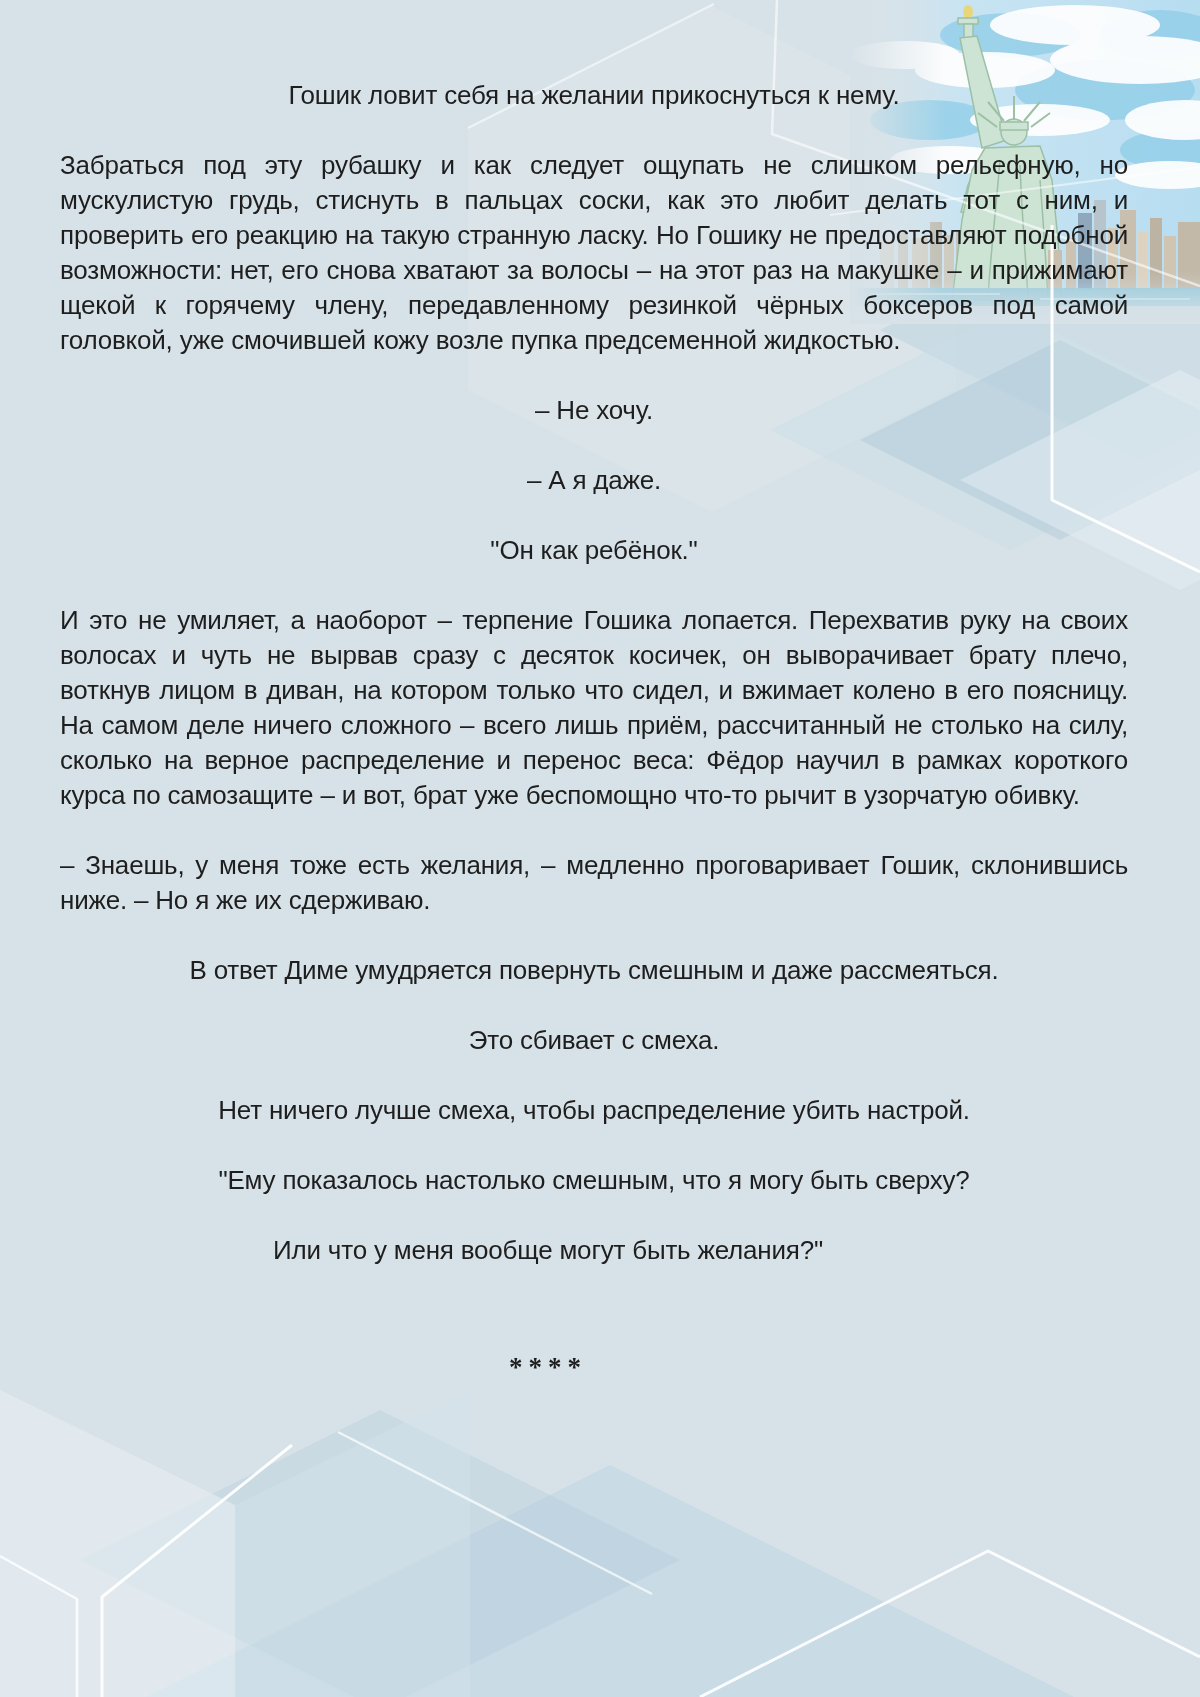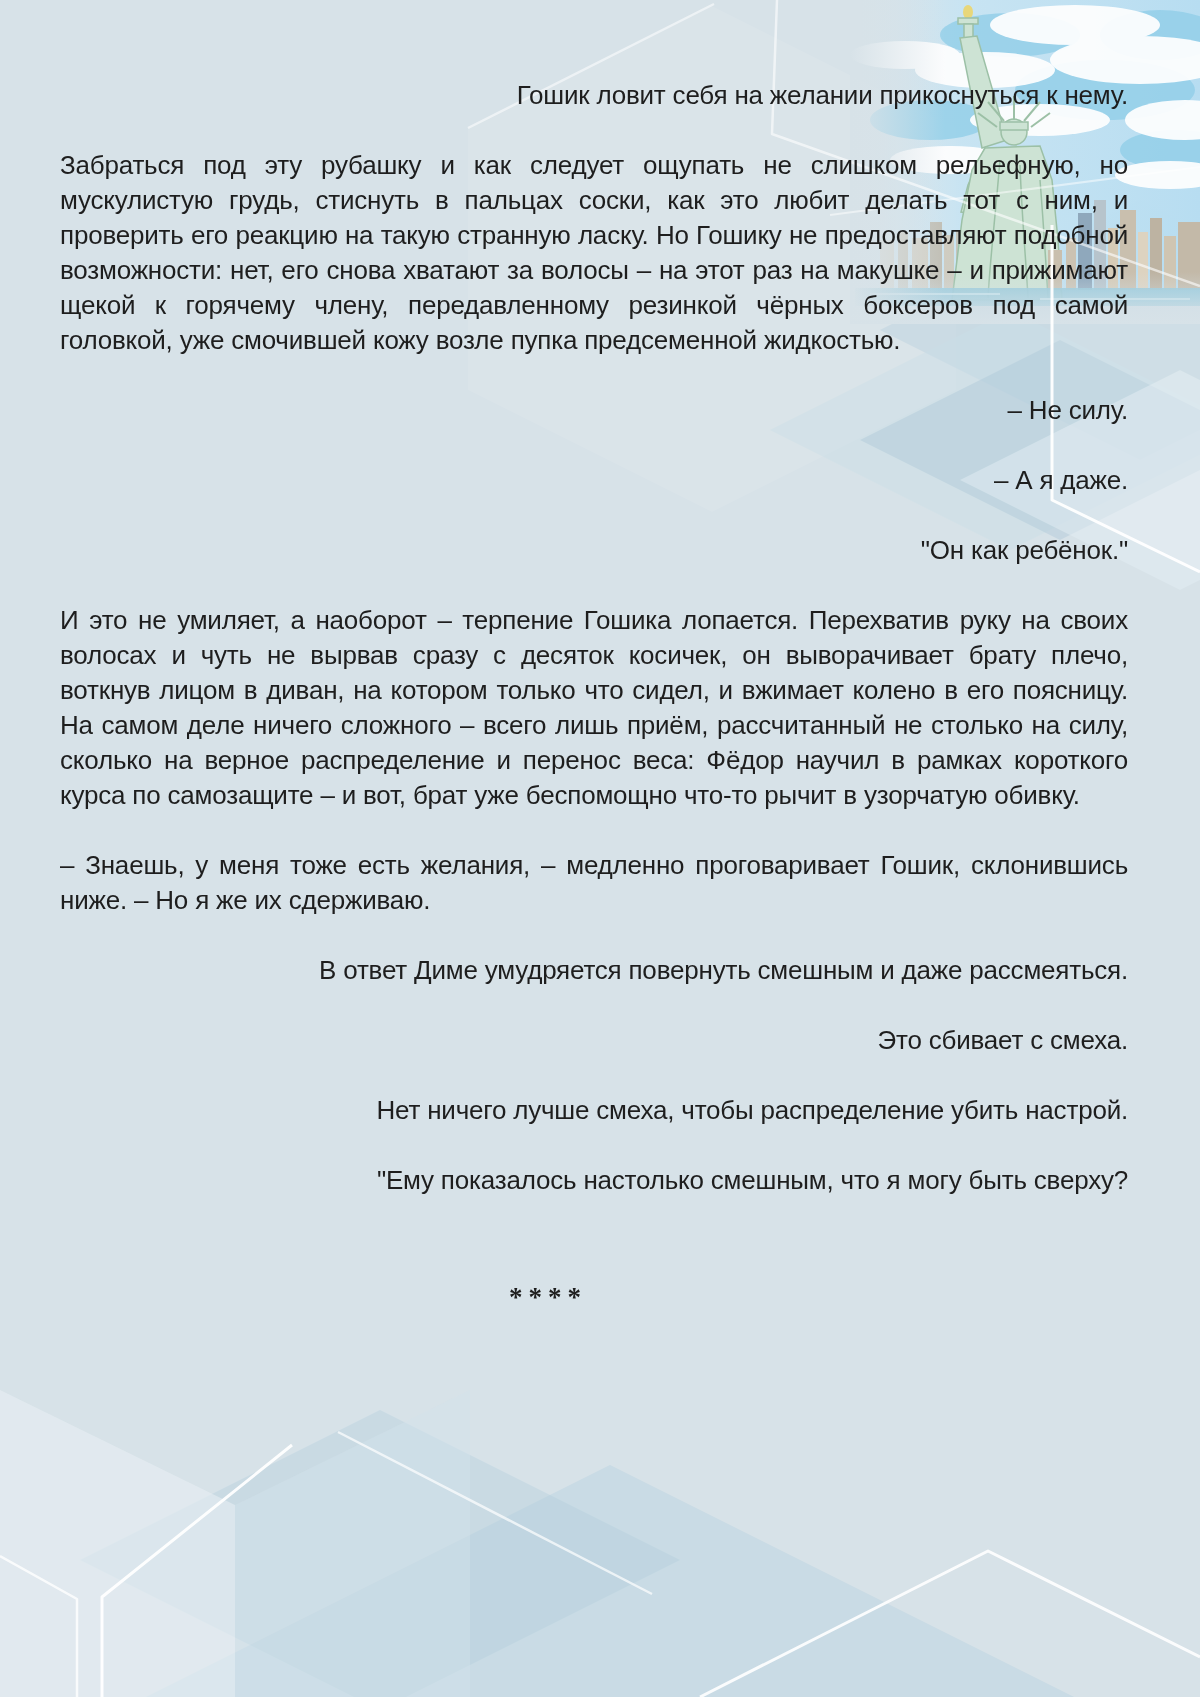--- a/index.html
+++ b/index.html
@@ -33,21 +33,21 @@
     color: #1e1e1e;
     font-size: 26px;
     line-height: 35px;
     letter-spacing: -0.2px;
   }
   .story p {
     margin: 0 0 35px 0;
     text-align: justify;
     hyphens: none;
   }
-  .story p.left { text-align: right; }
+  .story p.left { text-align: center; }
   .story p.center {
     text-align: center;
     margin-right: 92px;
   }
   .story p.stars {
     text-align: center;
     margin-right: 92px;
     margin-top: 82px;
     font-family: "Liberation Serif", "DejaVu Serif", serif;
     font-size: 27px;
@@ -161,23 +161,24 @@
     <path d="M0,1556 L77,1599 L77,1697" stroke-width="2.5" opacity="0.8"></path>
     <path d="M292,1445 L102,1597 L102,1697" stroke-width="3" opacity="0.95"></path>
     <path d="M338,1432 L652,1594" stroke-width="2.5" opacity="0.7"></path>
     <path d="M700,1697 L988,1551 L1200,1657" stroke-width="3" opacity="0.9"></path>
   </g>
 </svg>
 
 <main class="story">
   <p class="left">Гошик ловит себя на желании прикоснуться к нему.</p>
   <p>Забраться под эту рубашку и как следует ощупать не слишком рельефную, но мускулистую грудь, стиснуть в пальцах соски, как это любит делать тот с ним, и проверить его реакцию на такую странную ласку. Но Гошику не предоставляют подобной возможности: нет, его снова хватают за волосы – на этот раз на макушке – и прижимают щекой к горячему члену, передавленному резинкой чёрных боксеров под самой головкой, уже смочившей кожу возле пупка предсеменной жидкостью.</p>
-  <p class="left">– Не силу.</p>
+  <p class="left">– Не хочу.</p>
   <p class="left">– А я даже.</p>
   <p class="left">"Он как ребёнок."</p>
   <p>И это не умиляет, а наоборот – терпение Гошика лопается. Перехватив руку на своих волосах и чуть не вырвав сразу с десяток косичек, он выворачивает брату плечо, воткнув лицом в диван, на котором только что сидел, и вжимает колено в его поясницу. На самом деле ничего сложного – всего лишь приём, рассчитанный не столько на силу, сколько на верное распределение и перенос веса: Фёдор научил в рамках короткого курса по самозащите – и вот, брат уже беспомощно что-то рычит в узорчатую обивку.</p>
   <p>– Знаешь, у меня тоже есть желания, – медленно проговаривает Гошик, склонившись ниже. – Но я же их сдерживаю.</p>
   <p class="left">В ответ Диме умудряется повернуть смешным и даже рассмеяться.</p>
   <p class="left">Это сбивает с смеха.</p>
   <p class="left">Нет ничего лучше смеха, чтобы распределение убить настрой.</p>
   <p class="left">"Ему показалось настолько смешным, что я могу быть сверху?</p>
+  <p class="center">Или что у меня вообще могут быть желания?"</p>
   <p class="stars">****</p>
 </main>
 
 </body></html>

